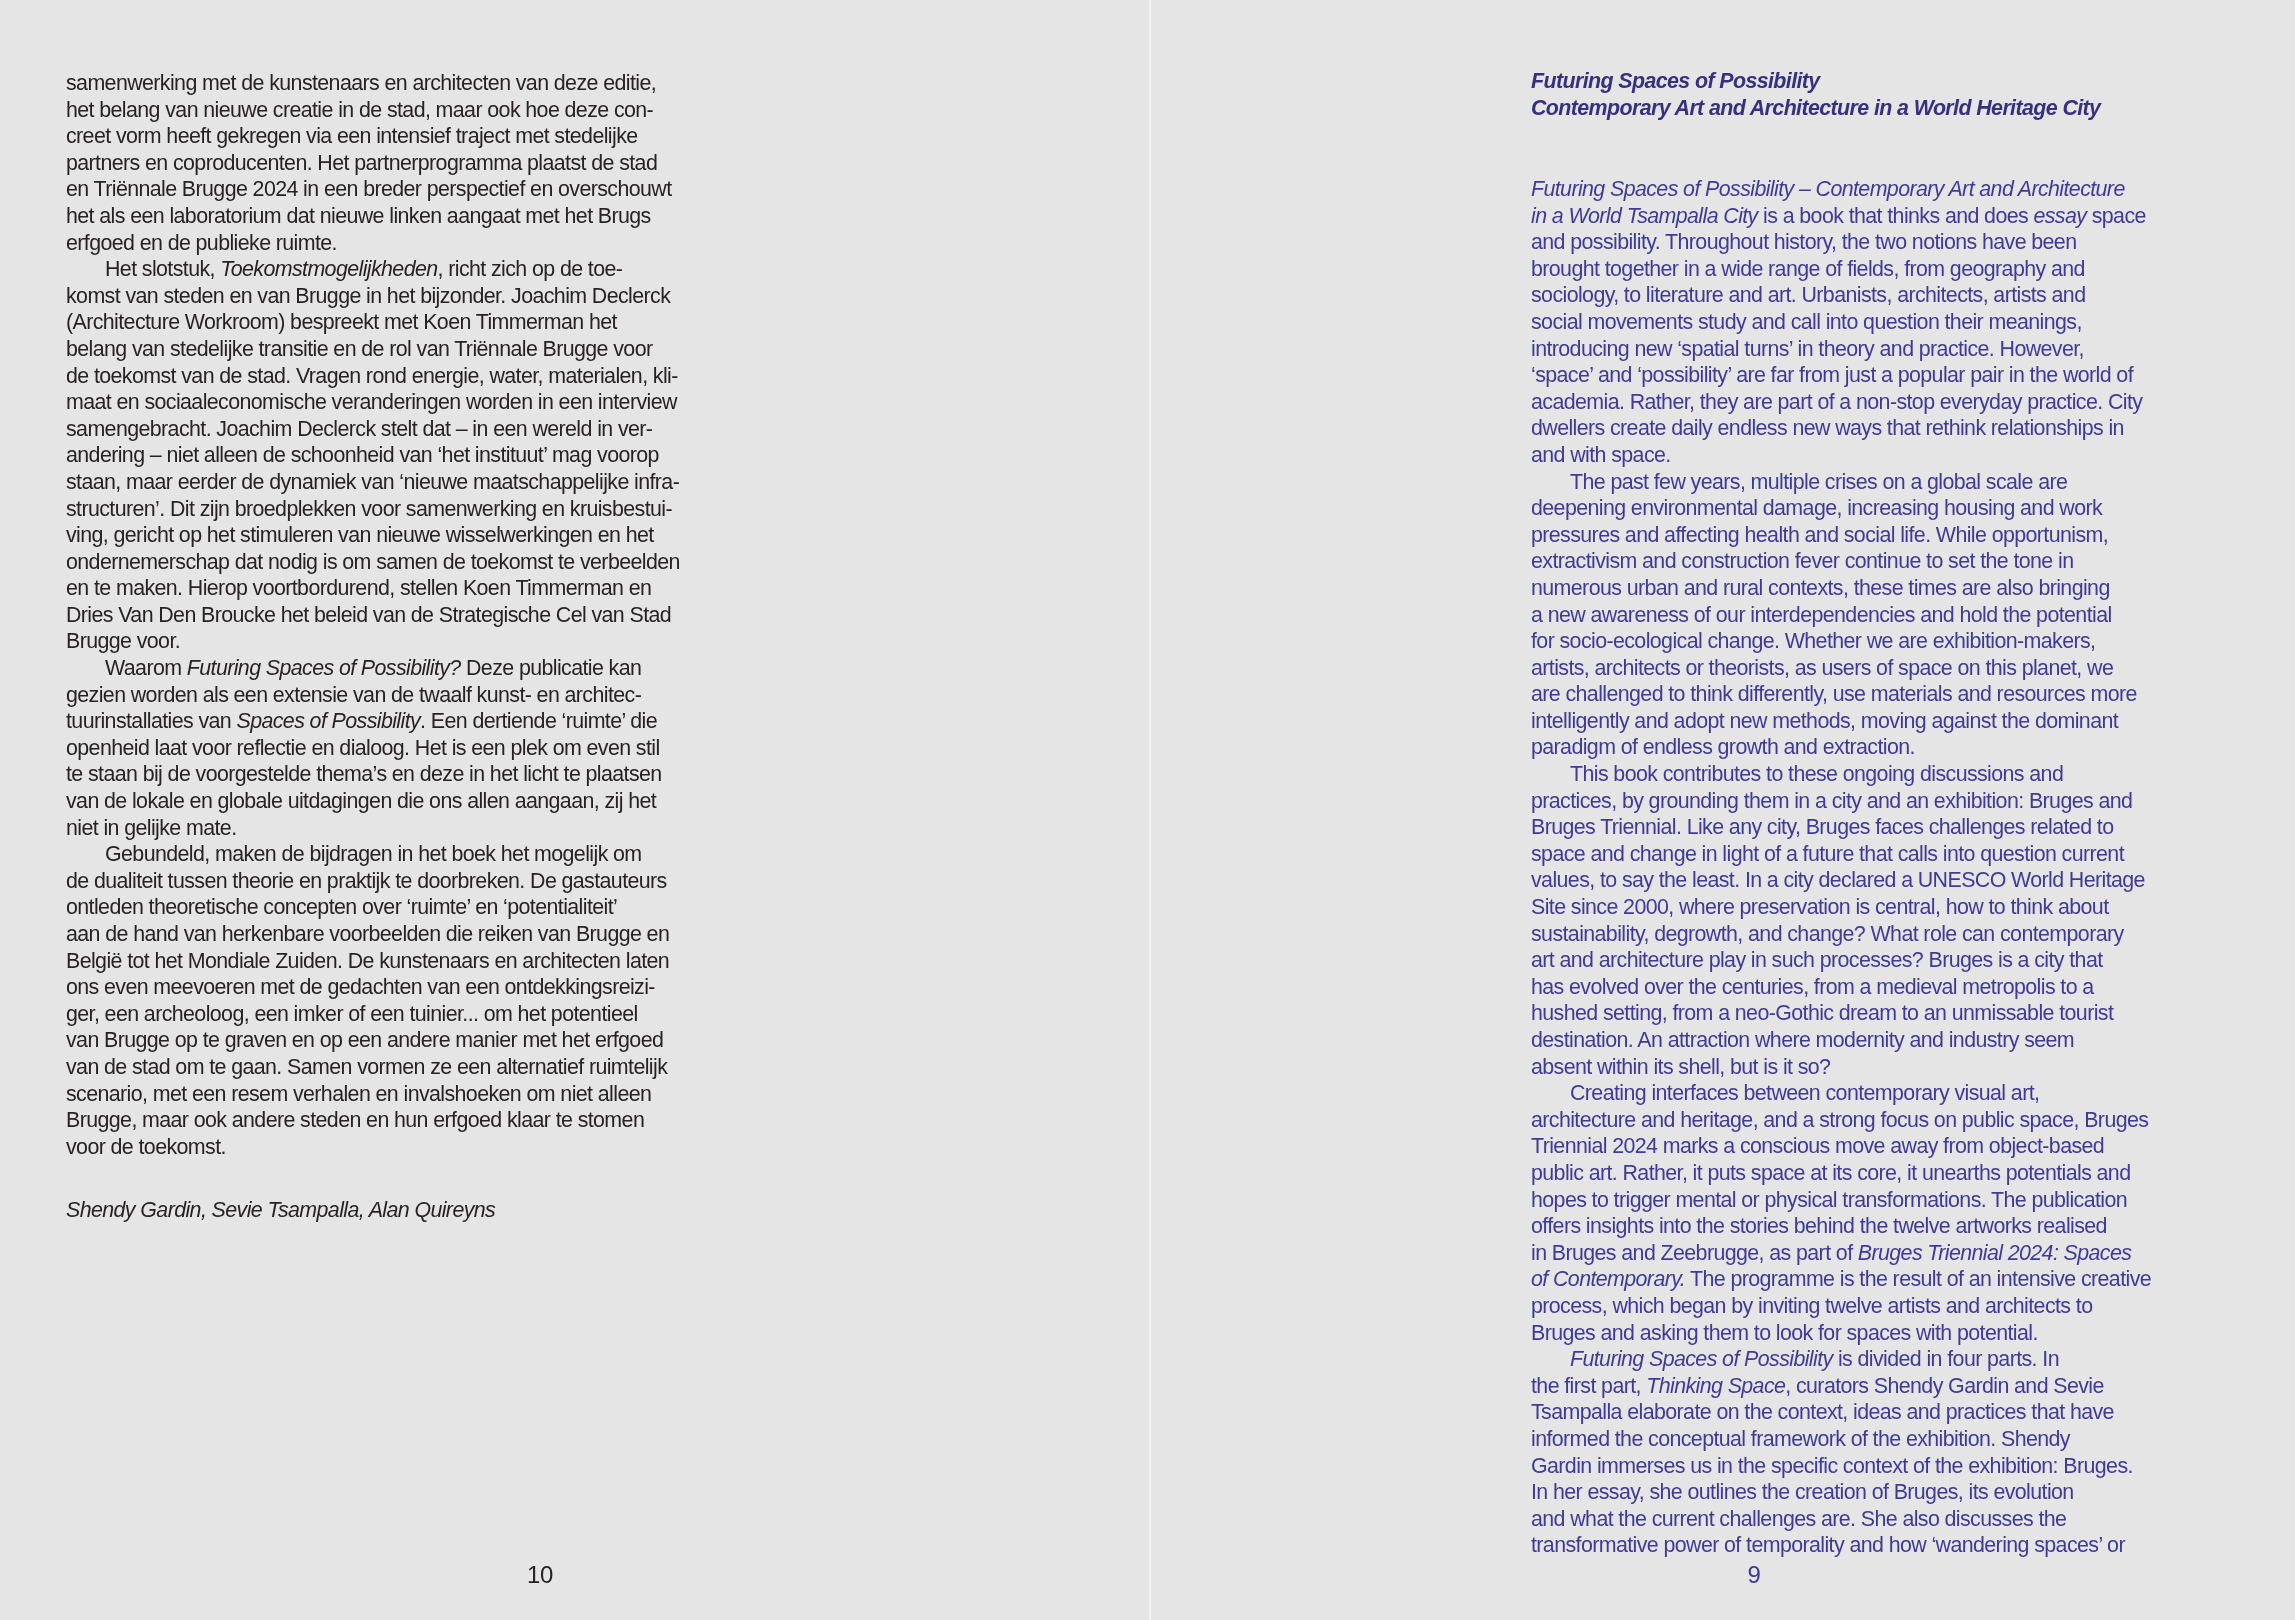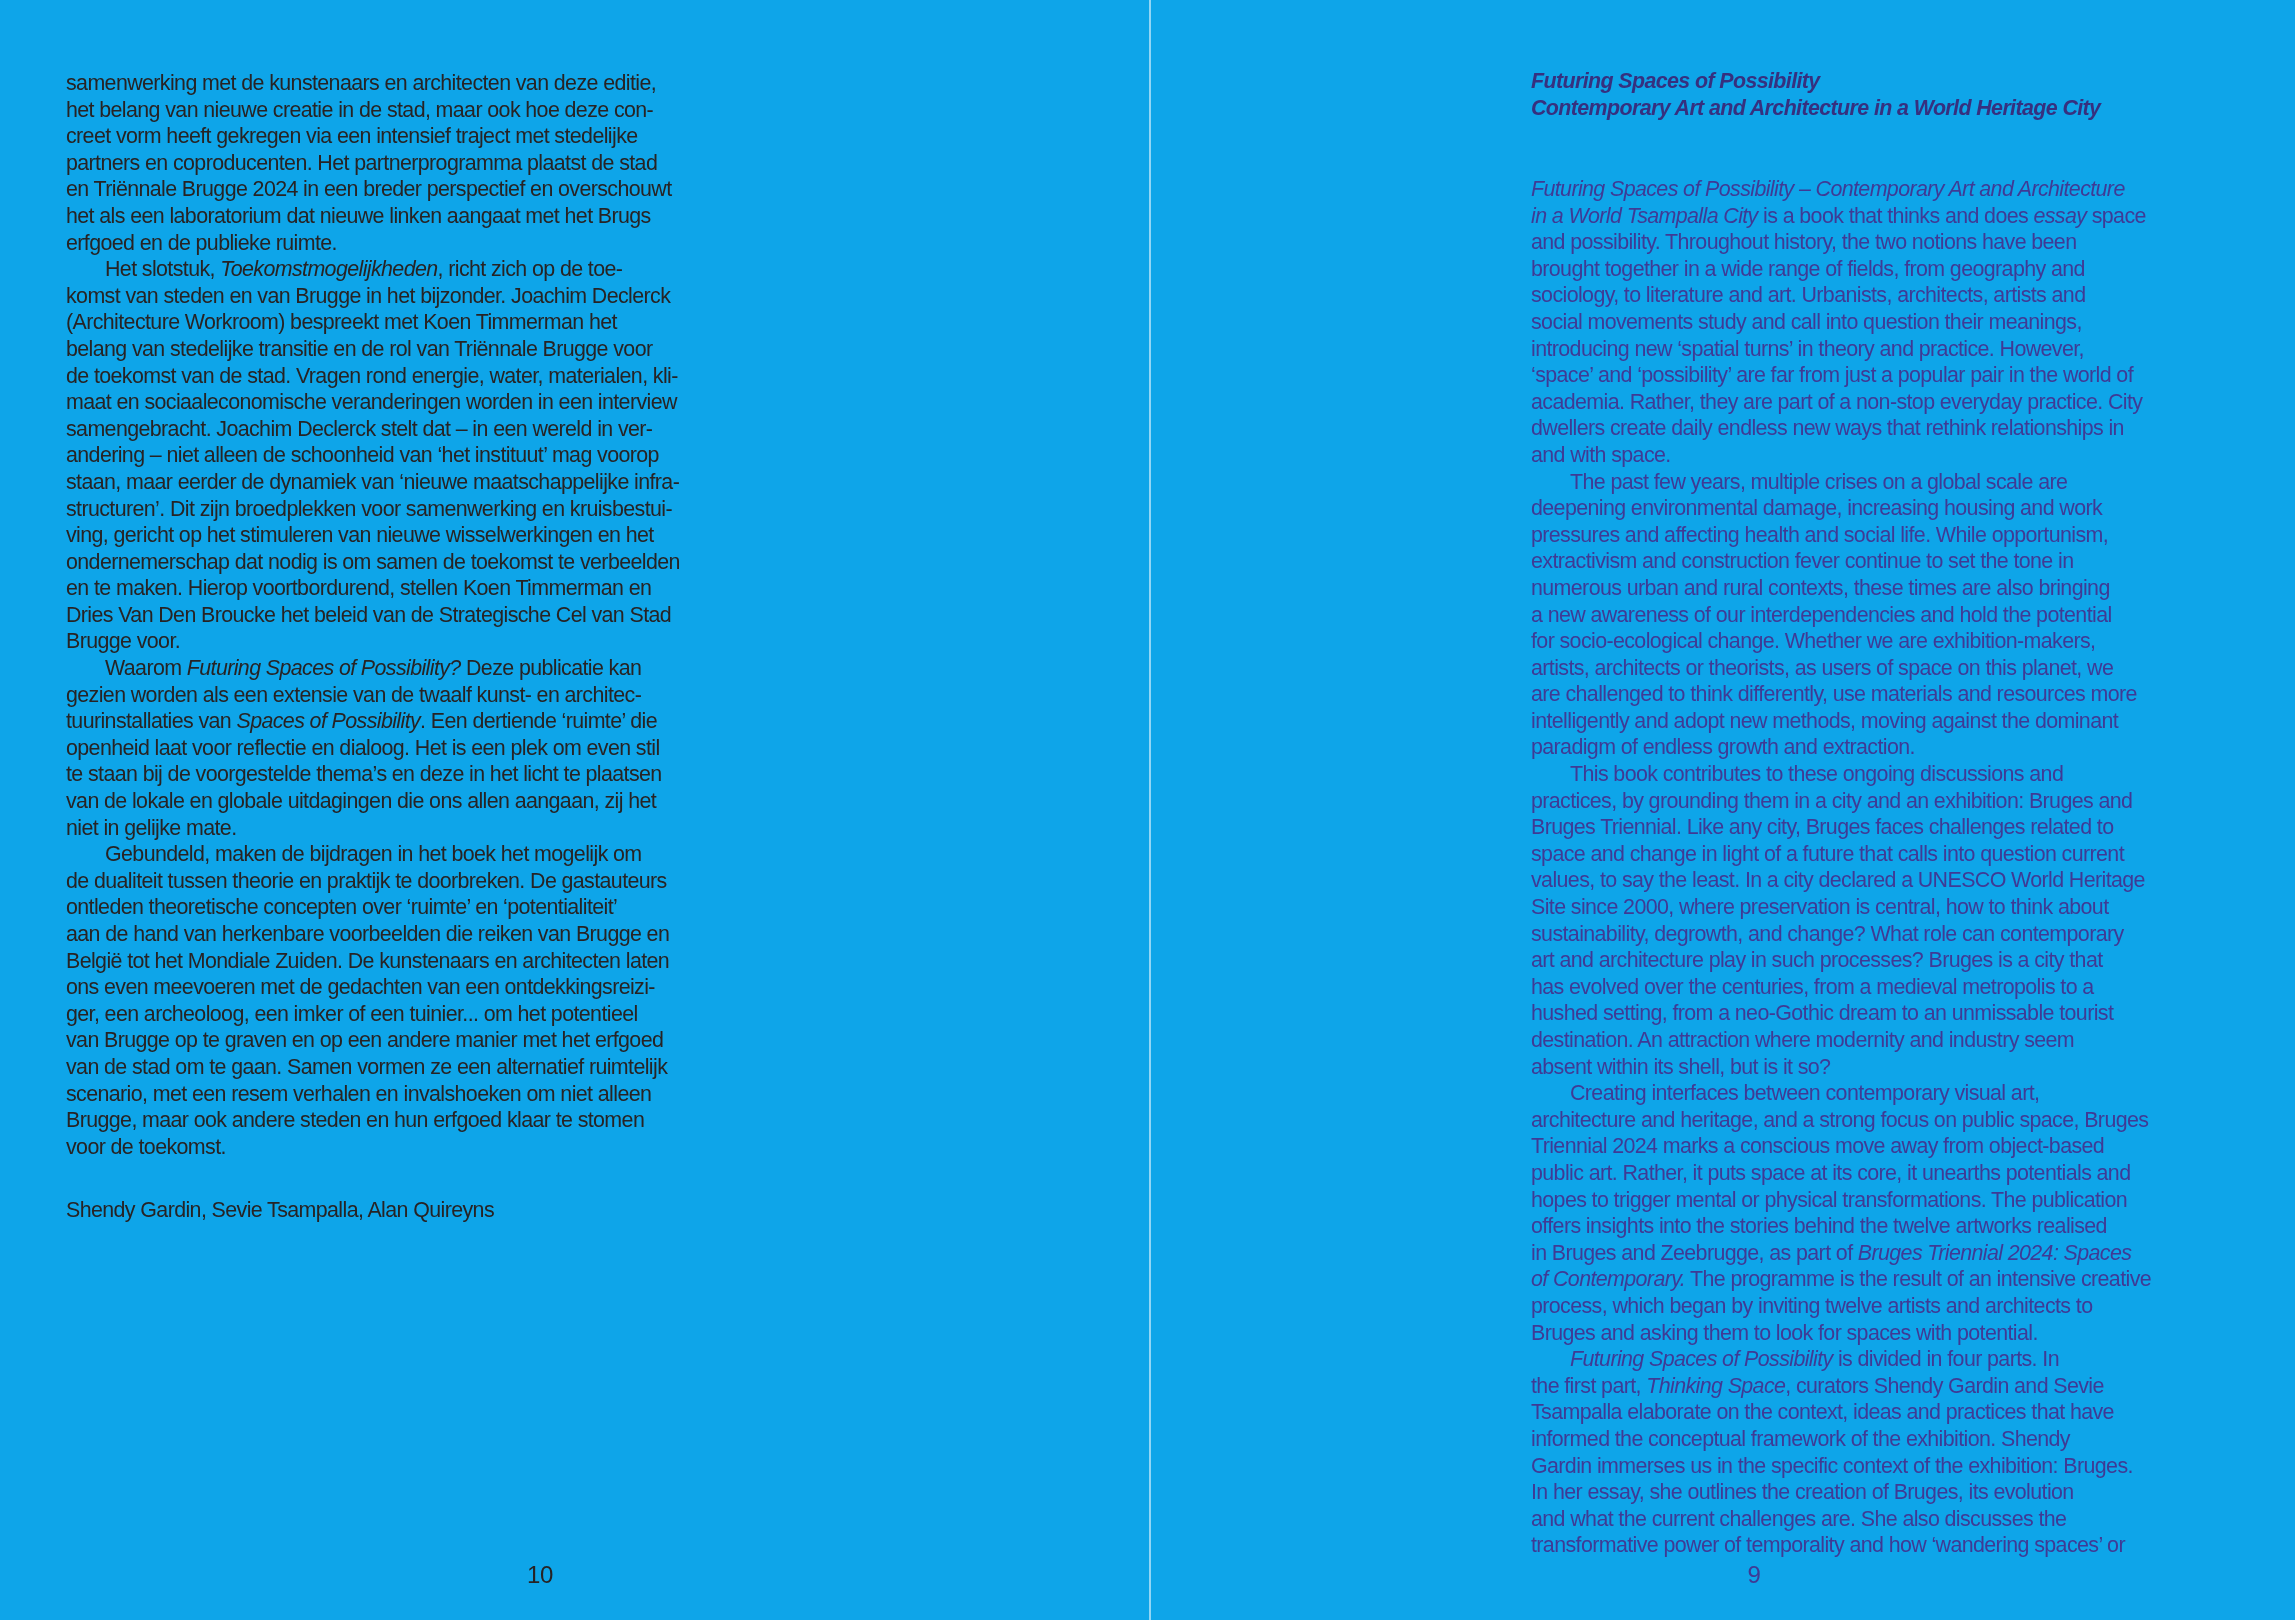--- a/index.html
+++ b/index.html
@@ -1,40 +1,40 @@
 <!DOCTYPE html>
 <html style="font-size:13.7px"><head>
 <meta charset="utf-8">
 <style>
   html, body { margin: 0; padding: 0; }
   .spread {
     position: relative;
     width: 2295px;
     height: 1621px;
-    background: #0ea5e9;
+    background: #e5e5e5;
     font-family: "Liberation Sans", sans-serif;
     overflow: hidden;
   }
   .textblock {
     position: absolute;
     white-space: pre;
     font-size: 21.4px;
     line-height: 26.6px;
     letter-spacing: -0.6px;
     -moz-tab-size: 39px;
     tab-size: 39px;
   }
   .left-ink  { color: #272324; }
   .right-ink { color: #3f3a95; }
   .title {
     font-weight: bold;
     font-style: italic;
     color: #36307f;
   }
-  .signature { position: absolute; }
+  .signature { position: absolute; font-style: italic; }
   .fold {
     position: absolute;
     left: 1149px;
     top: 0;
     width: 1.7px;
     height: 100%;
     background: rgba(255,255,255,0.55);
   }
   .pagenum {
     position: absolute;

